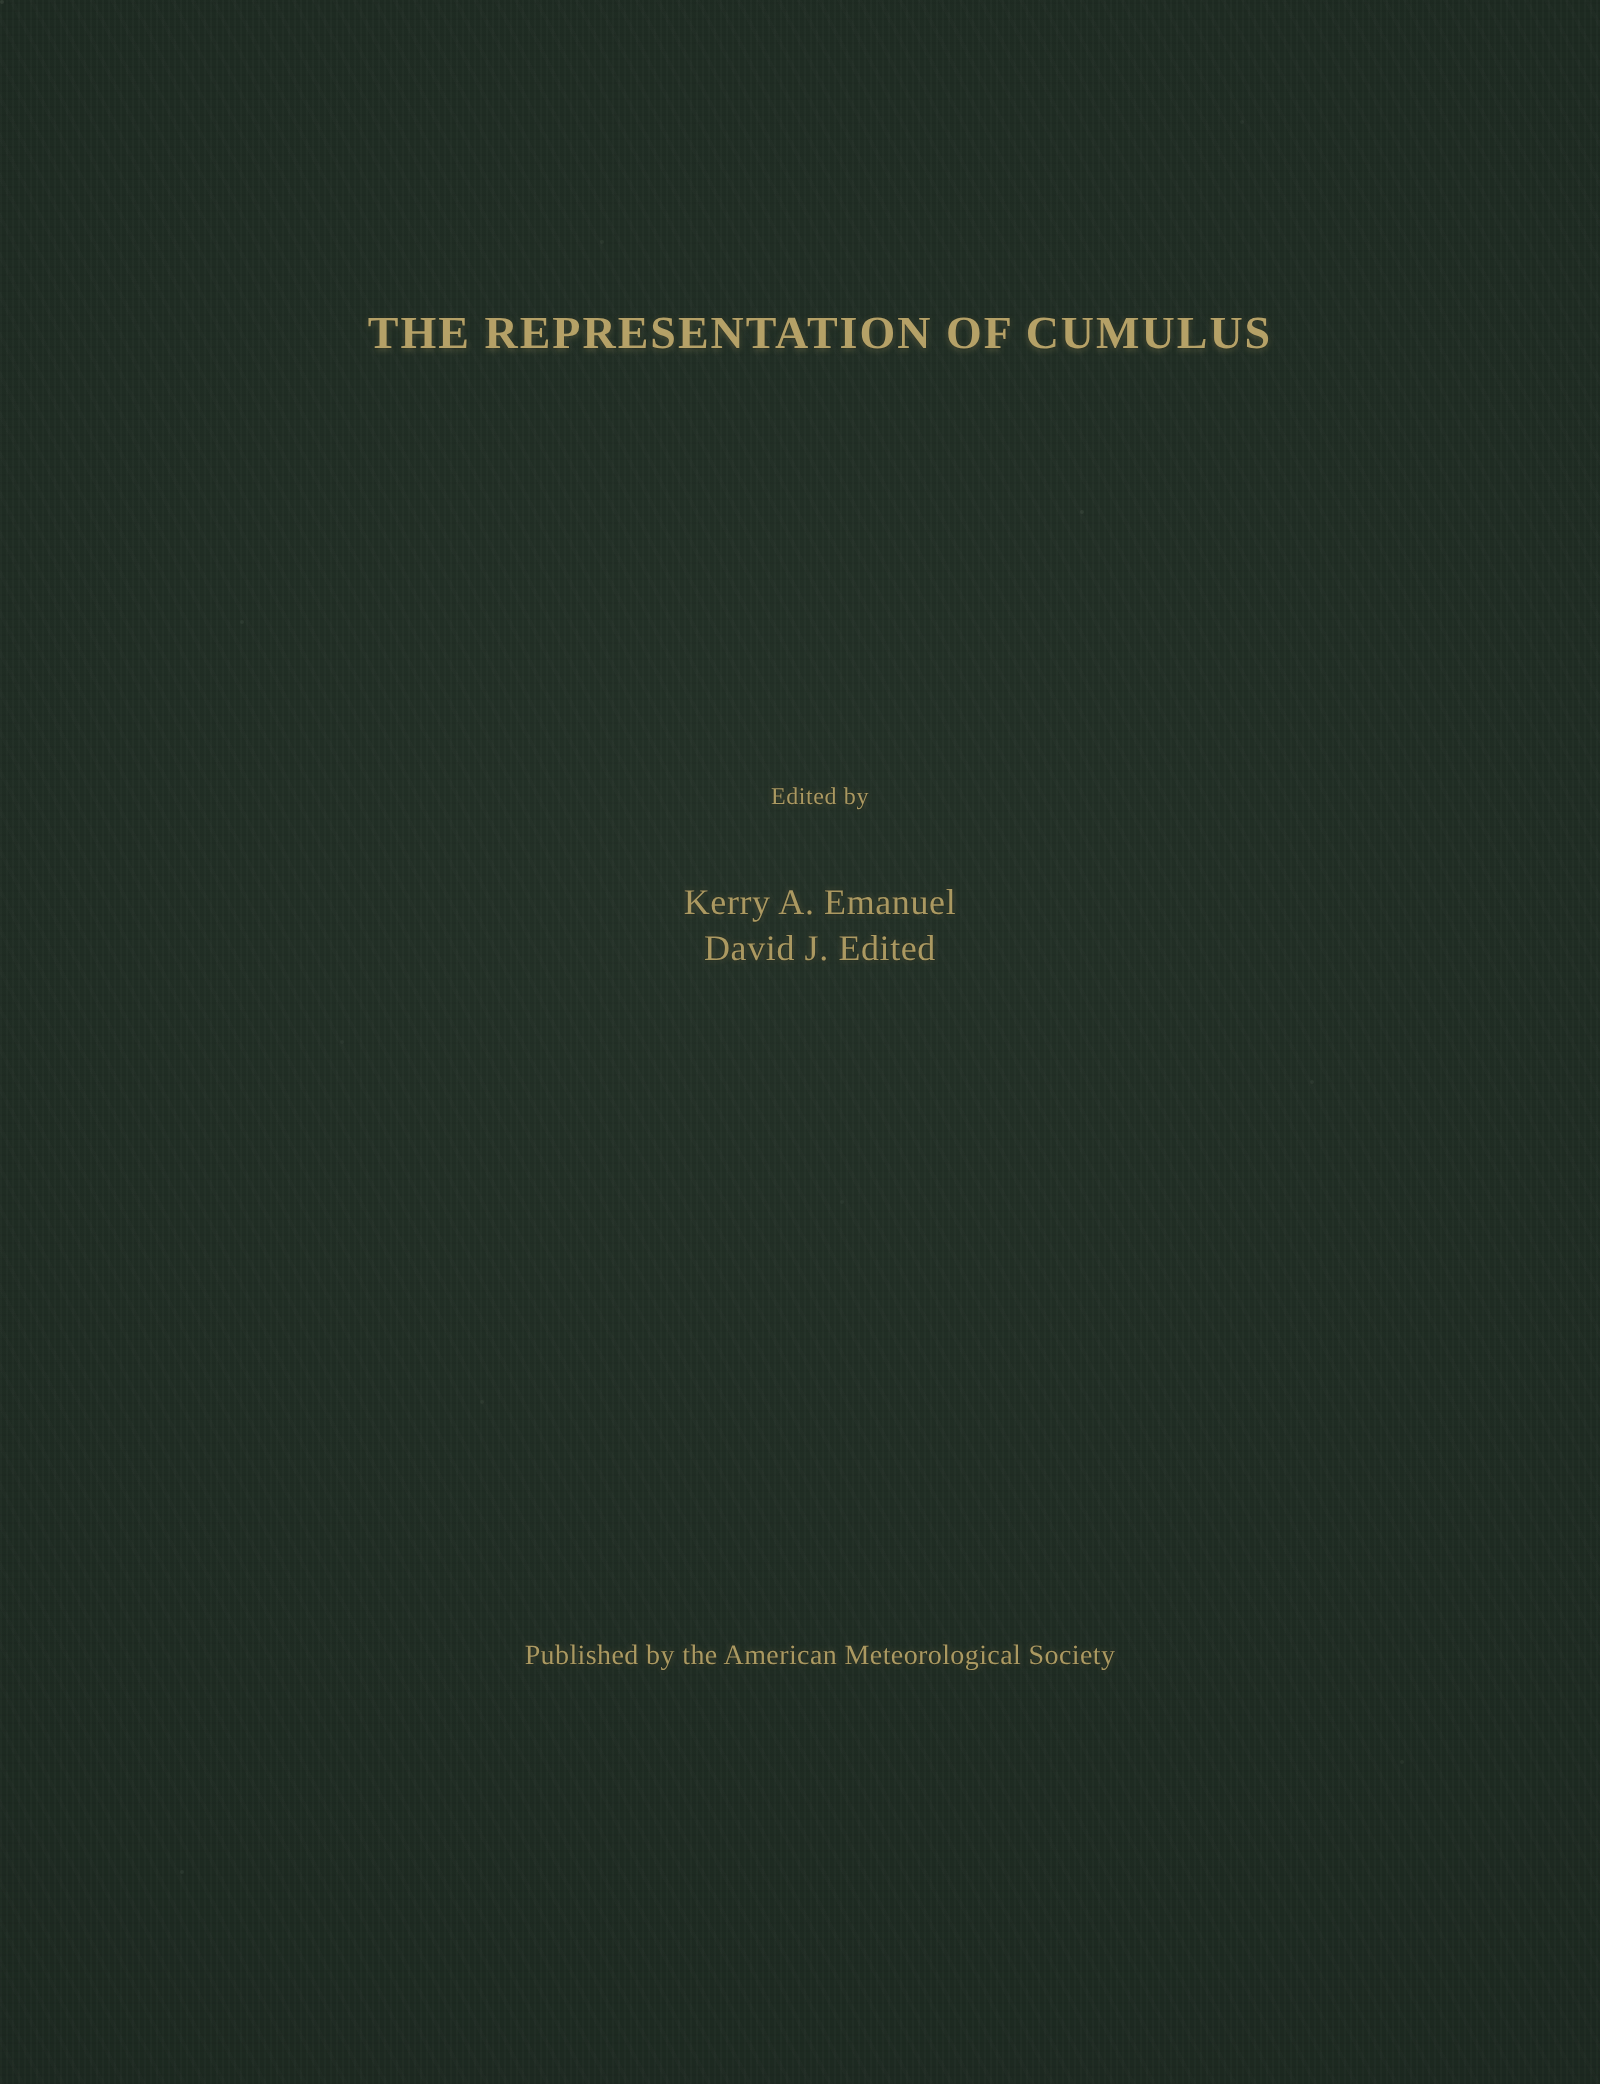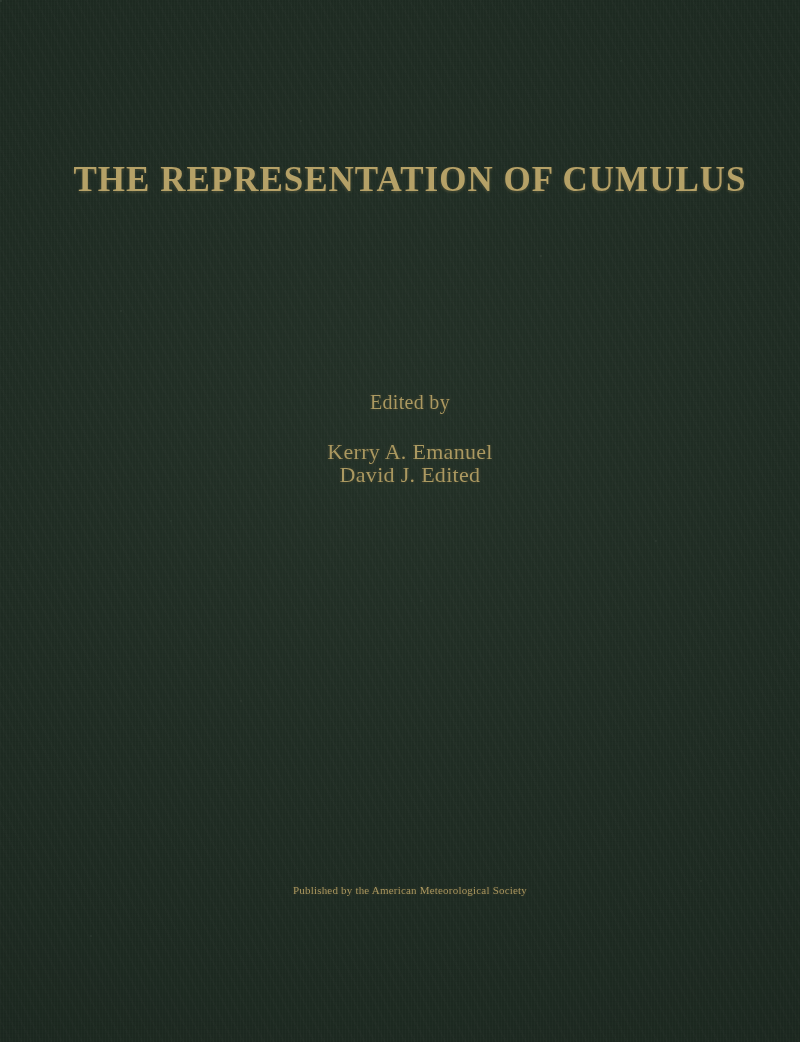--- a/index.html
+++ b/index.html
@@ -50,47 +50,47 @@
     left: 20px;
     right: 0;
     text-align: center;
     color: #ab9961;
     text-shadow:
       0 0 1px rgba(0,0,0,0.45),
       0 0 3px rgba(190,170,105,0.30);
   }
   .title {
     top: 149px;
-    margin: 13px;
-    font-size: 35px;
+    margin: 0;
+    font-size: 23px;
     font-weight: 700;
     line-height: 35px;
     letter-spacing: 1px;
     color: #b5a167;
     text-shadow:
       0 0 1px rgba(0,0,0,0.4),
       0 1px 3px rgba(205,185,120,0.28);
   }
   .title .line {
     display: block;
   }
   .edited-by {
     top: 391px;
-    font-size: 20px;
+    font-size: 12px;
     letter-spacing: 0.3px;
   }
   .editors {
     top: 440px;
-    font-size: 22px;
+    font-size: 18px;
     line-height: 23px;
     letter-spacing: 0.3px;
   }
   .publisher {
-    top: 884px;
-    font-size: 11px;
+    top: 821px;
+    font-size: 14px;
     letter-spacing: 0.2px;
   }
 </style>
 </head>
 <body>
 
 <div class="cover">
   <div class="specks"></div>
 
   <h1 class="text-block title">

